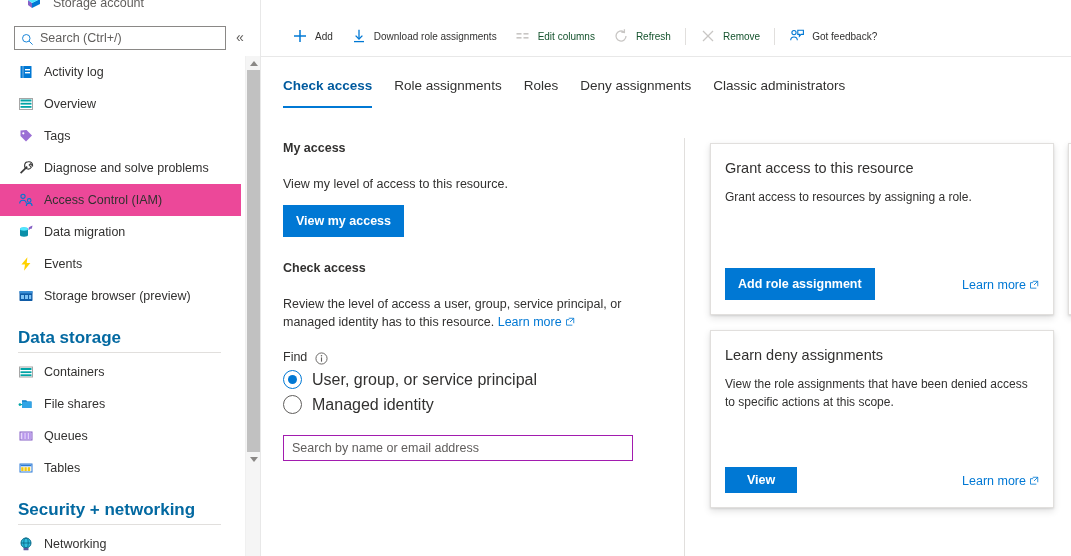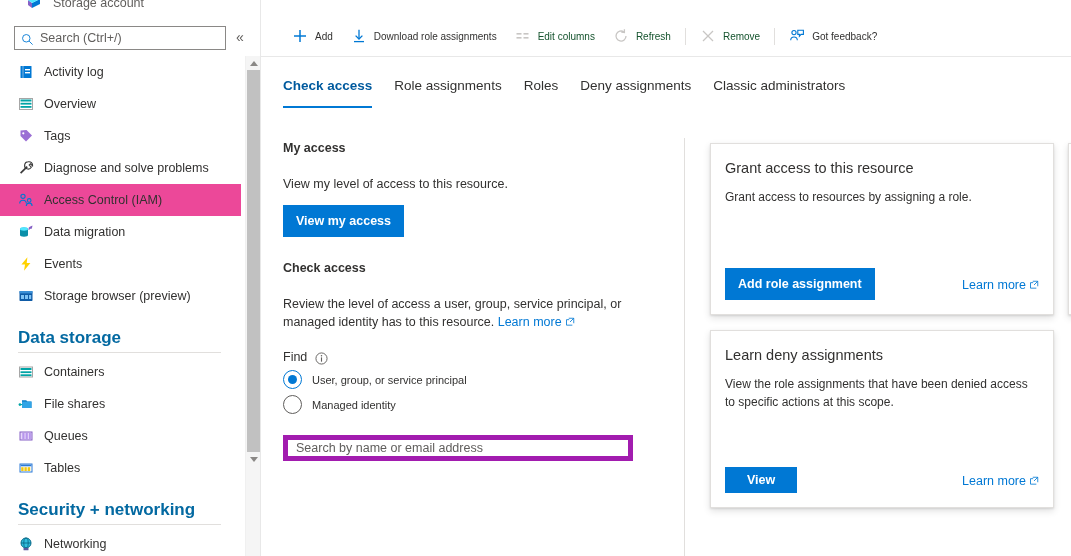--- a/index.html
+++ b/index.html
@@ -174,25 +174,25 @@
     width: 19px; height: 19px; border-radius: 50%;
     border: 1px solid #605e5c; background: #fff;
     display: flex; align-items: center; justify-content: center;
     flex: 0 0 auto;
   }
   .radio.on { border-color: #0078d4; border-width: 1px; }
   .radio.on::after {
     content: ""; width: 9px; height: 9px; border-radius: 50%;
     background: #0078d4;
   }
-  .radio-lbl { font-size: 11px; color: #323130; margin-left: 10px; }
+  .radio-lbl { font-size: 16px; color: #323130; margin-left: 10px; }
 
   #people-search {
     margin-top: 21px; width: 350px; height: 26px;
-    border: 5px solid #a21caf; background: #fff;
+    border: 1px solid #a21caf; background: #fff;
     display: flex; align-items: center; padding-left: 8px;
     cursor: text;
   }
   #people-search .ph { font-size: 12.5px; color: #605e5c; }
 
   
   #v-divider {
     position: absolute; left: 684px; top: 138px; width: 1px; height: 418px;
     background: #e1dfdd;
   }

